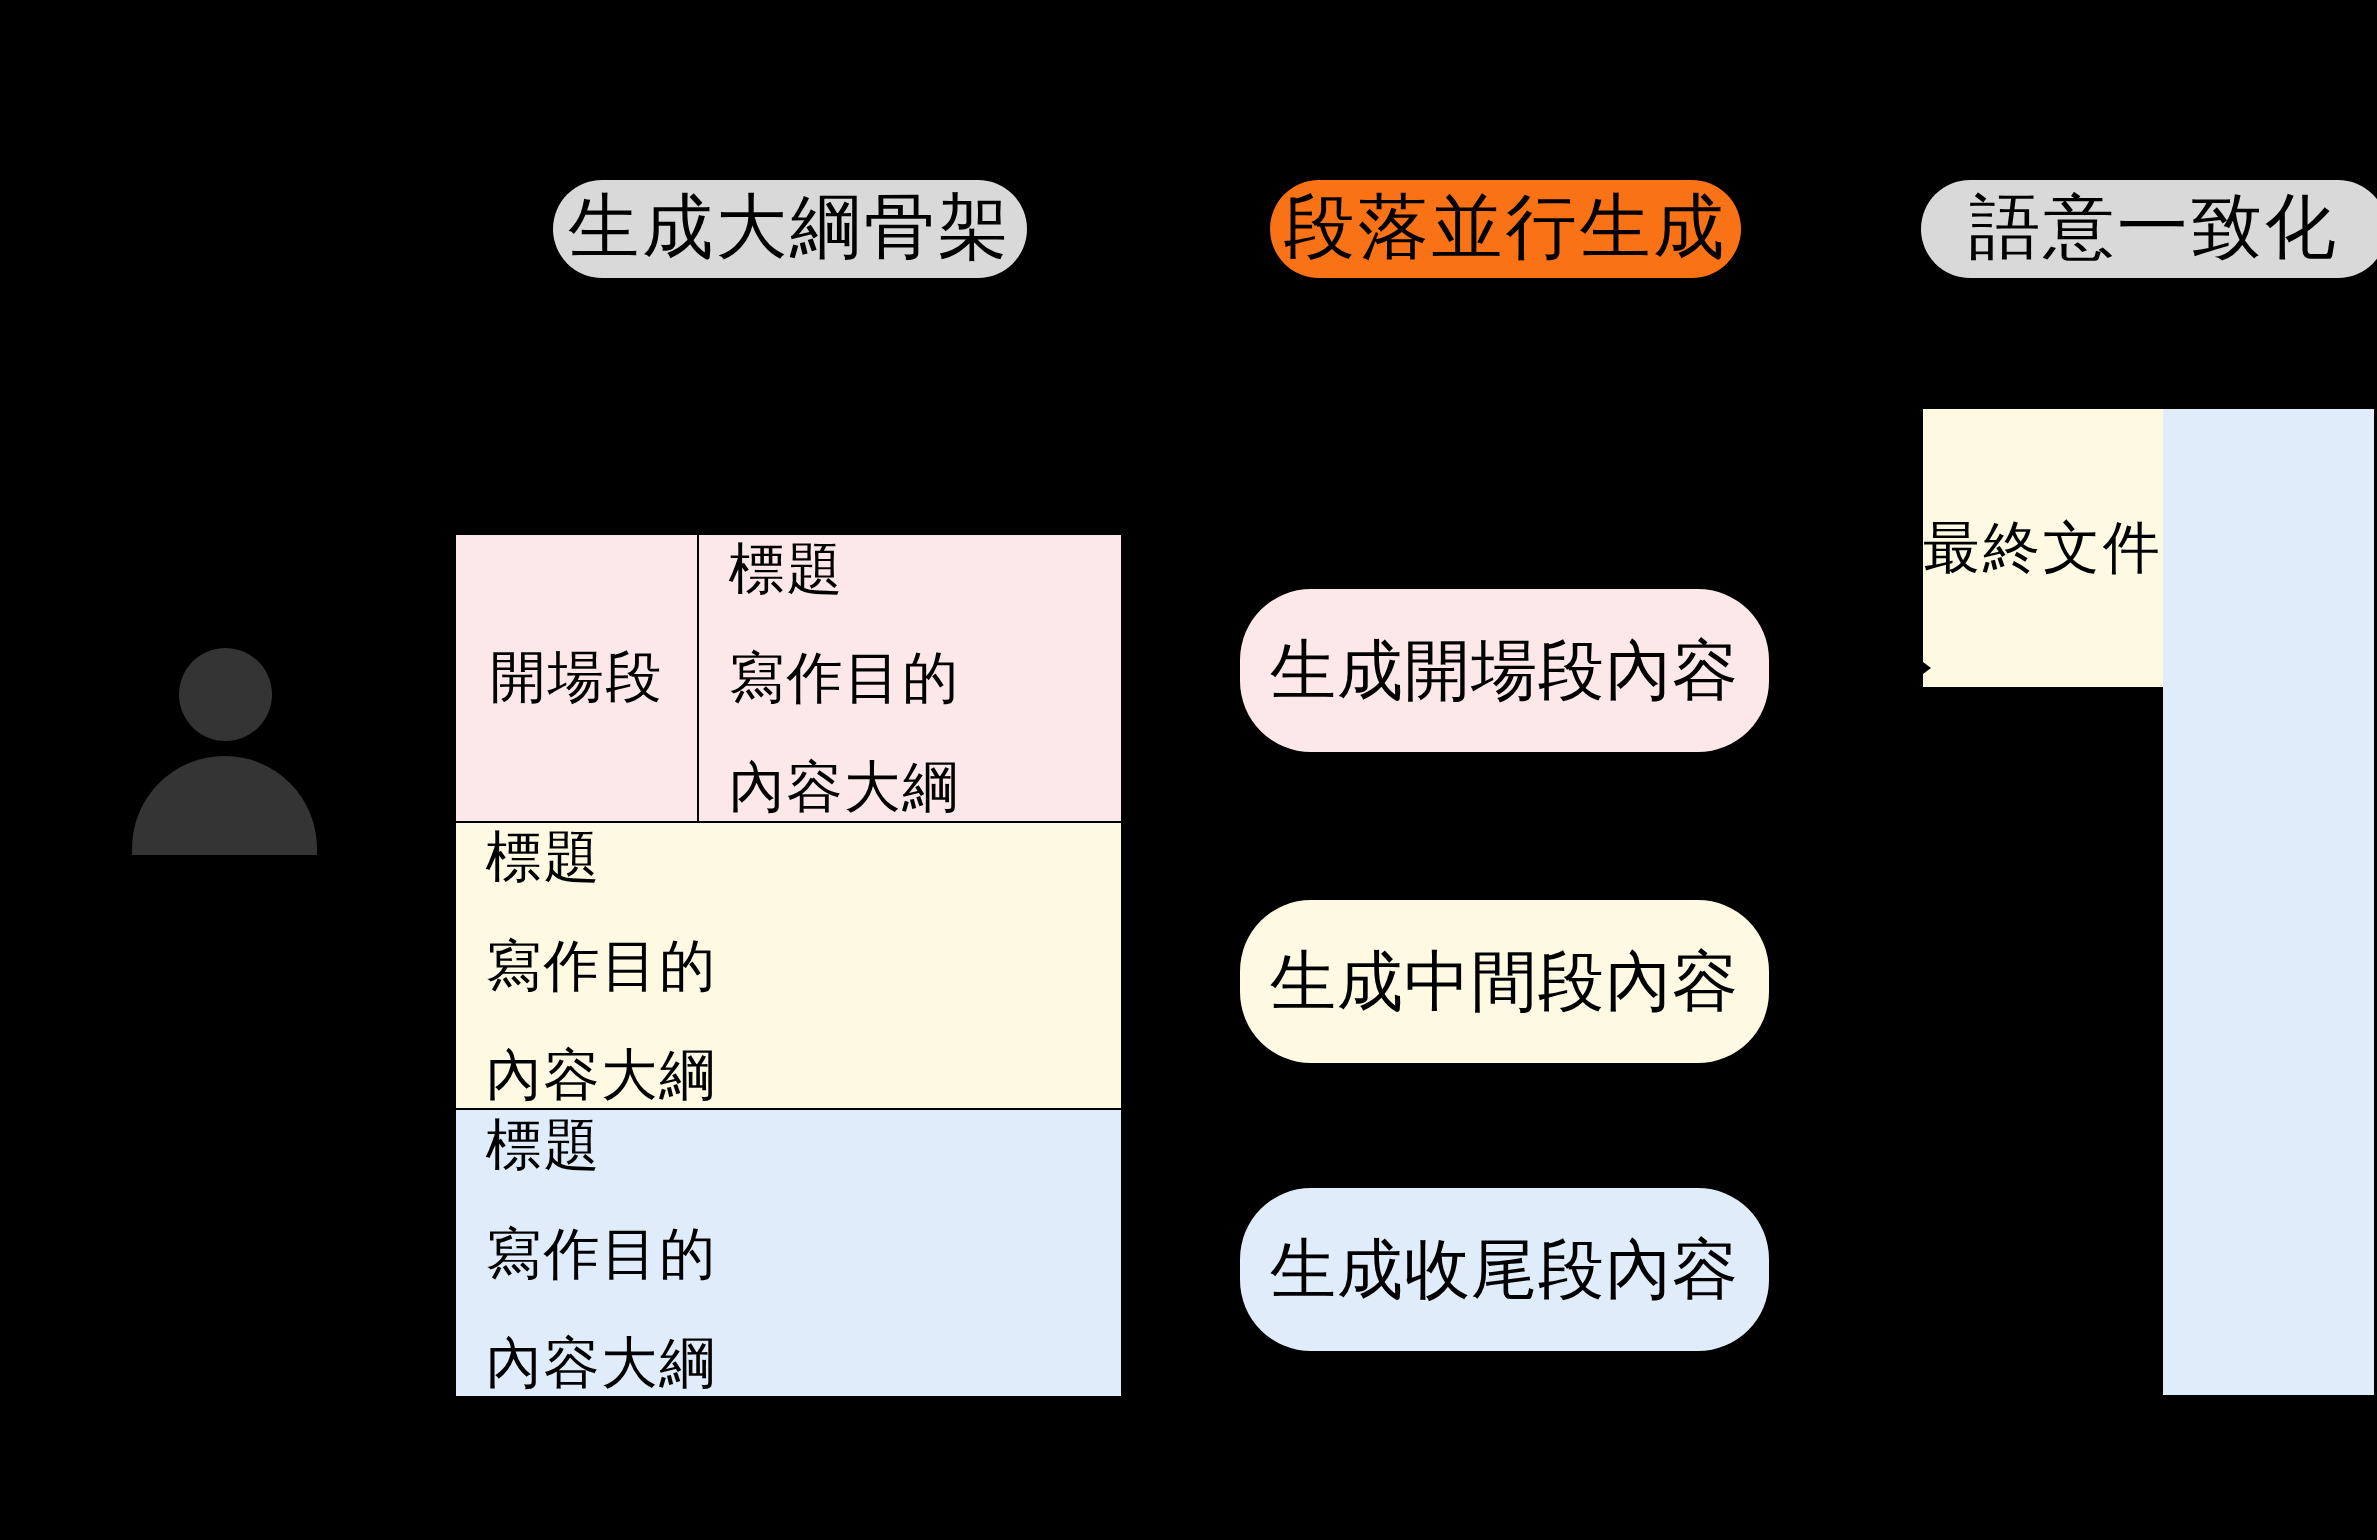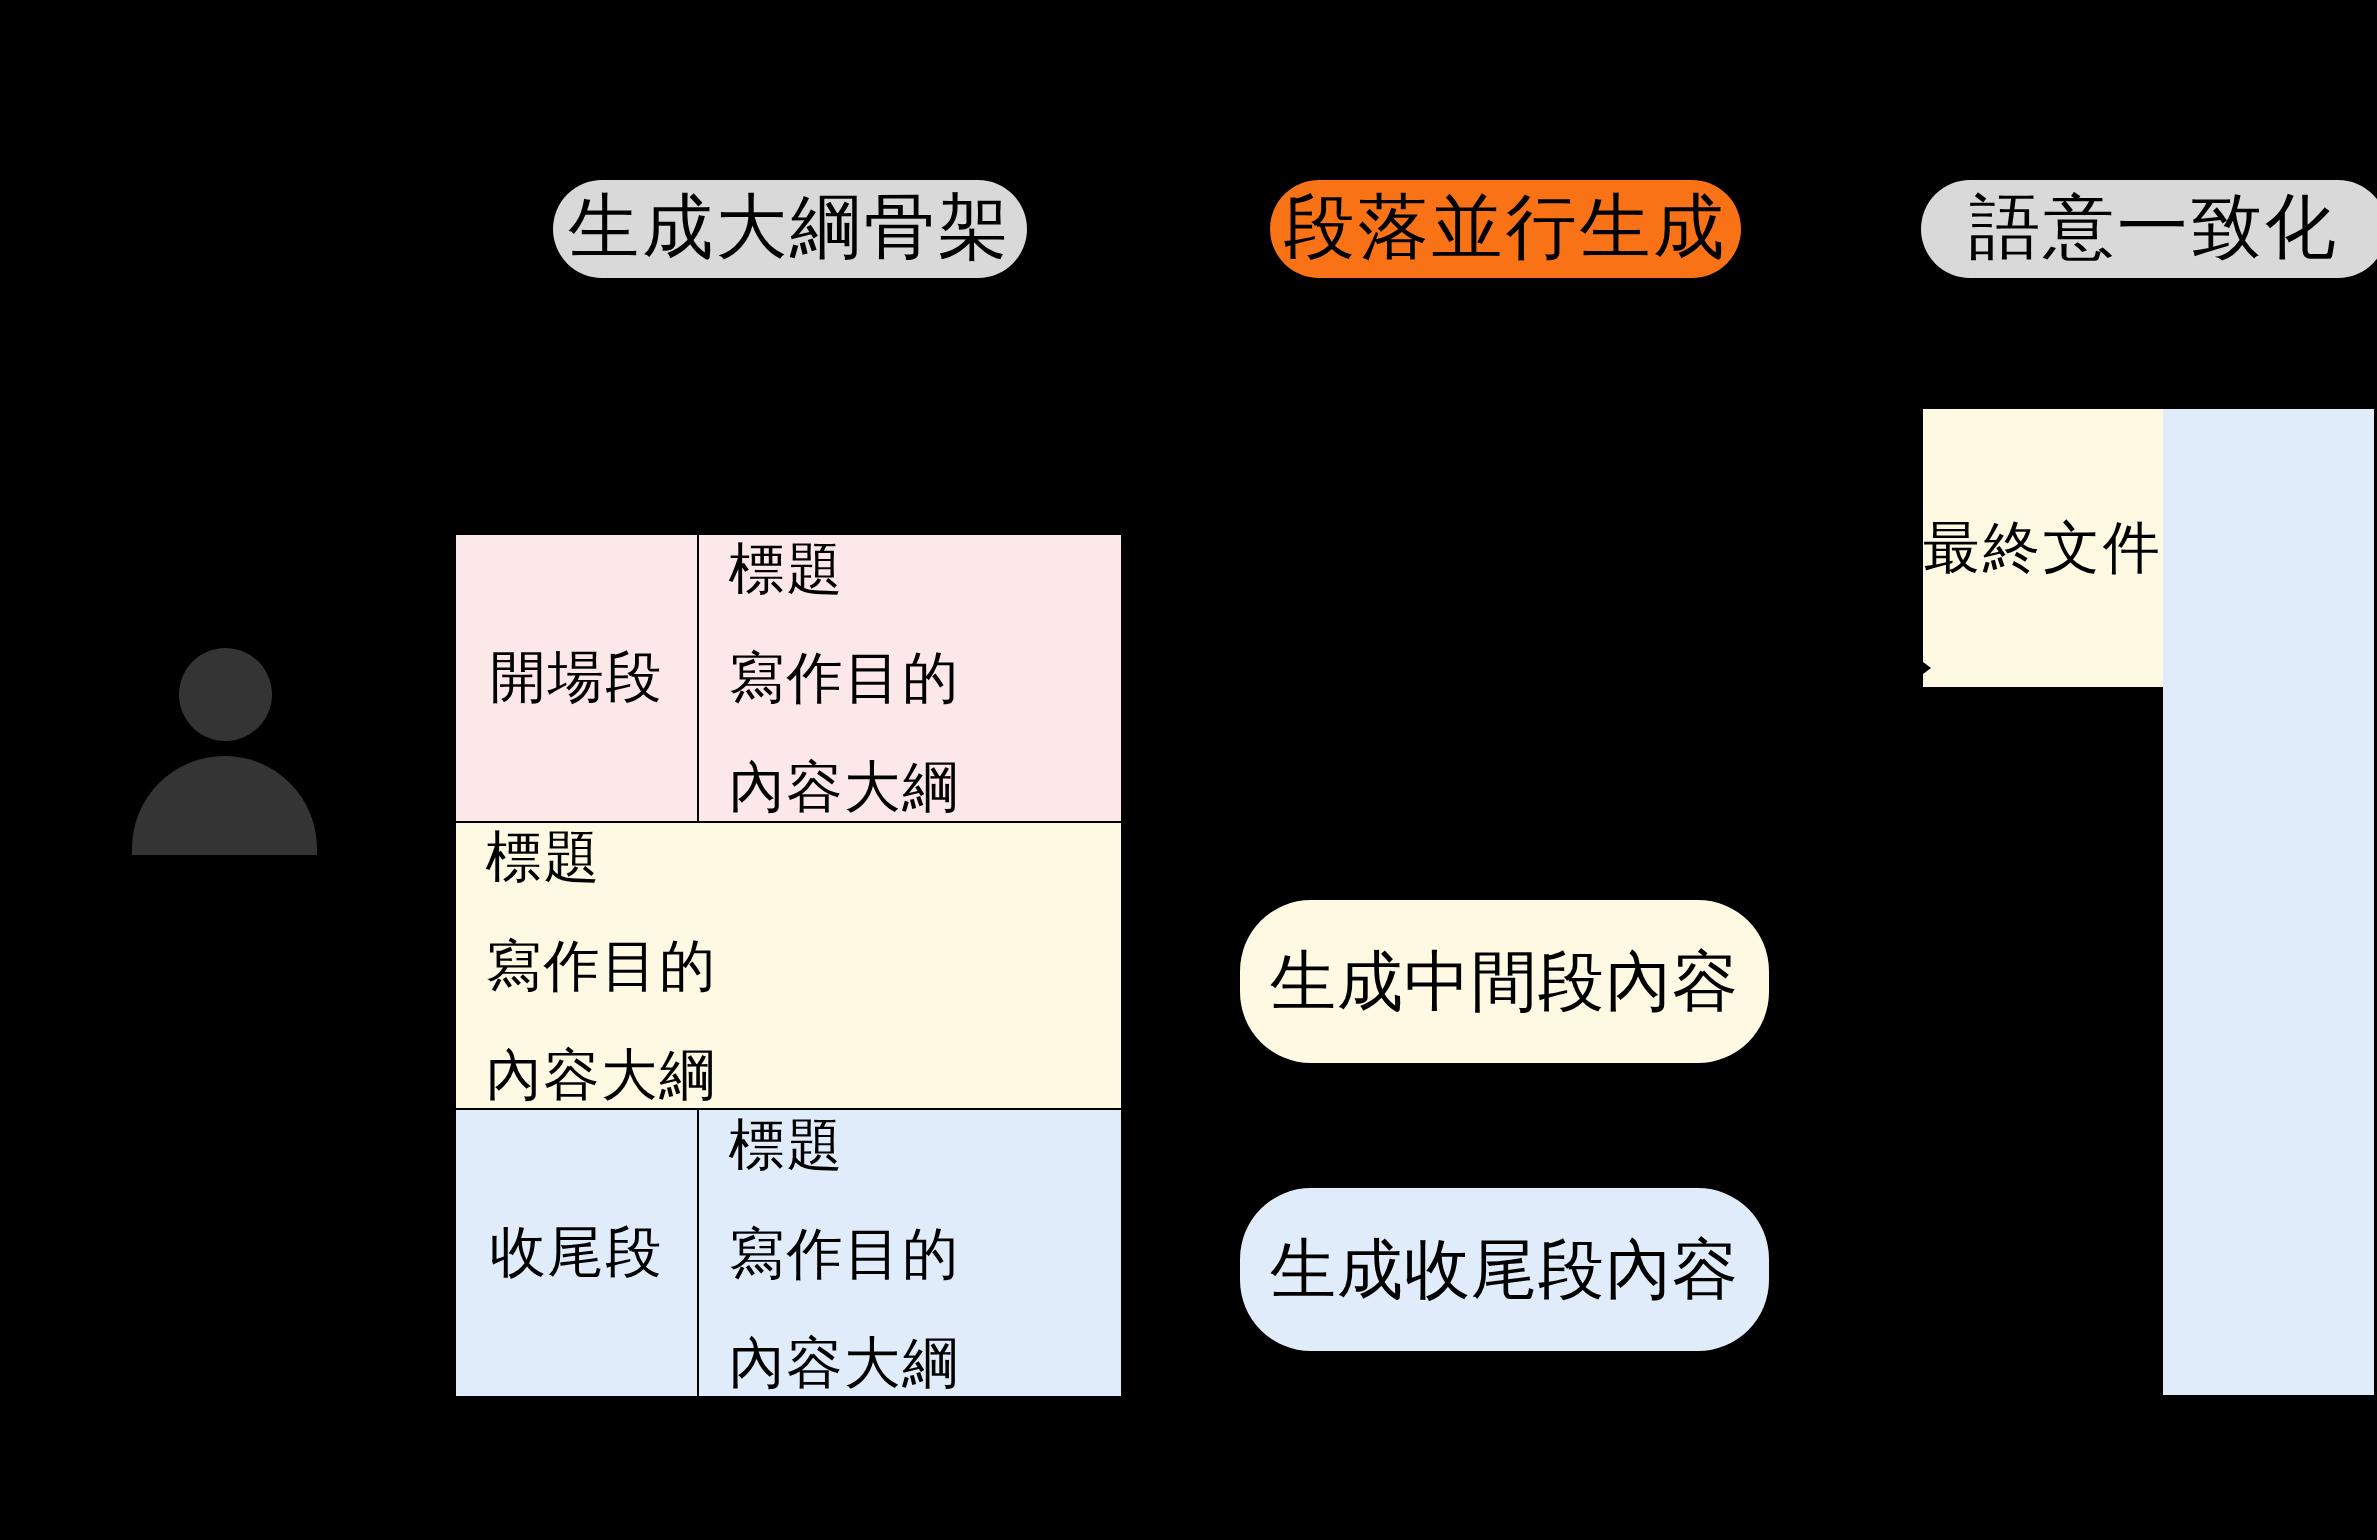--- a/index.html
+++ b/index.html
@@ -160,30 +160,32 @@
 
     <div class="orow" style="background-color: rgb(253, 249, 227);">
       <div class="ocell-details">
         <div class="detail-line">標題</div>
         <div class="detail-line">寫作目的</div>
         <div class="detail-line">內容大綱</div>
       </div>
     </div>
 
     <div class="orow" style="background-color: rgb(224, 236, 250);">
-      <div class="ocell-label">收尾段</div>
       <div class="ocell-details">
         <div class="detail-line">標題</div>
         <div class="detail-line">寫作目的</div>
         <div class="detail-line">內容大綱</div>
       </div>
     </div>
 
   </div>
 
+  <div class="genbox genbox-1" style="background-color: rgb(252, 232, 232);">
+    <span>生成開場段內容</span>
+  </div>
   <div class="genbox genbox-2" style="background-color: rgb(253, 249, 227);">
     <span>生成中間段內容</span>
   </div>
   <div class="genbox genbox-3" style="background-color: rgb(224, 236, 250);">
     <span>生成收尾段內容</span>
   </div>
 
   <div class="doccol">
     <div class="docsec docsec-1" style="background-color: rgb(255, 255, 255);"></div>
     <div class="docsec docsec-2" style="background-color: rgb(252, 232, 232);"></div>

